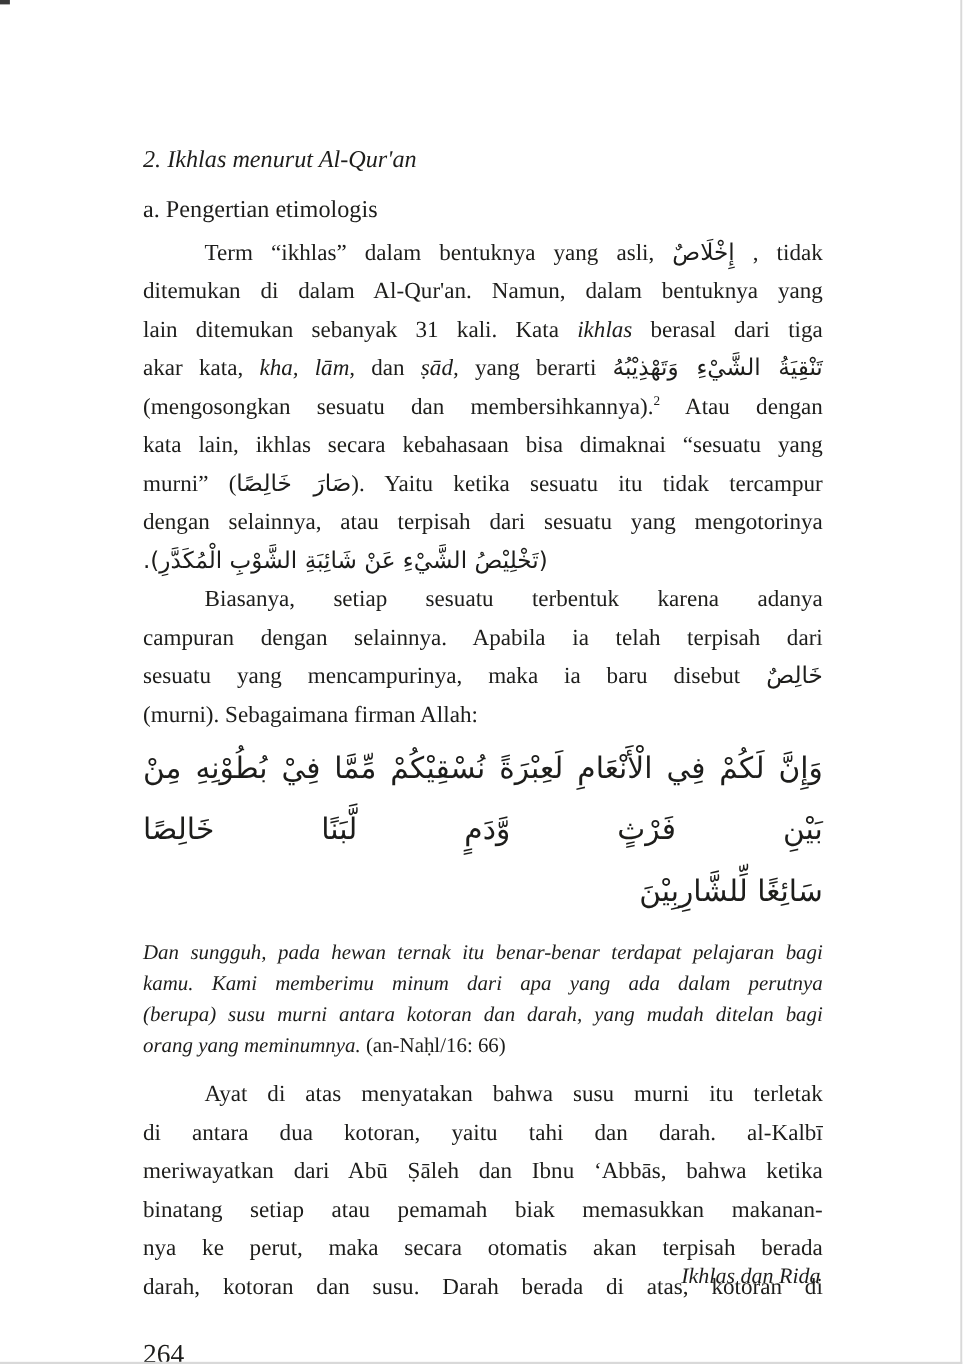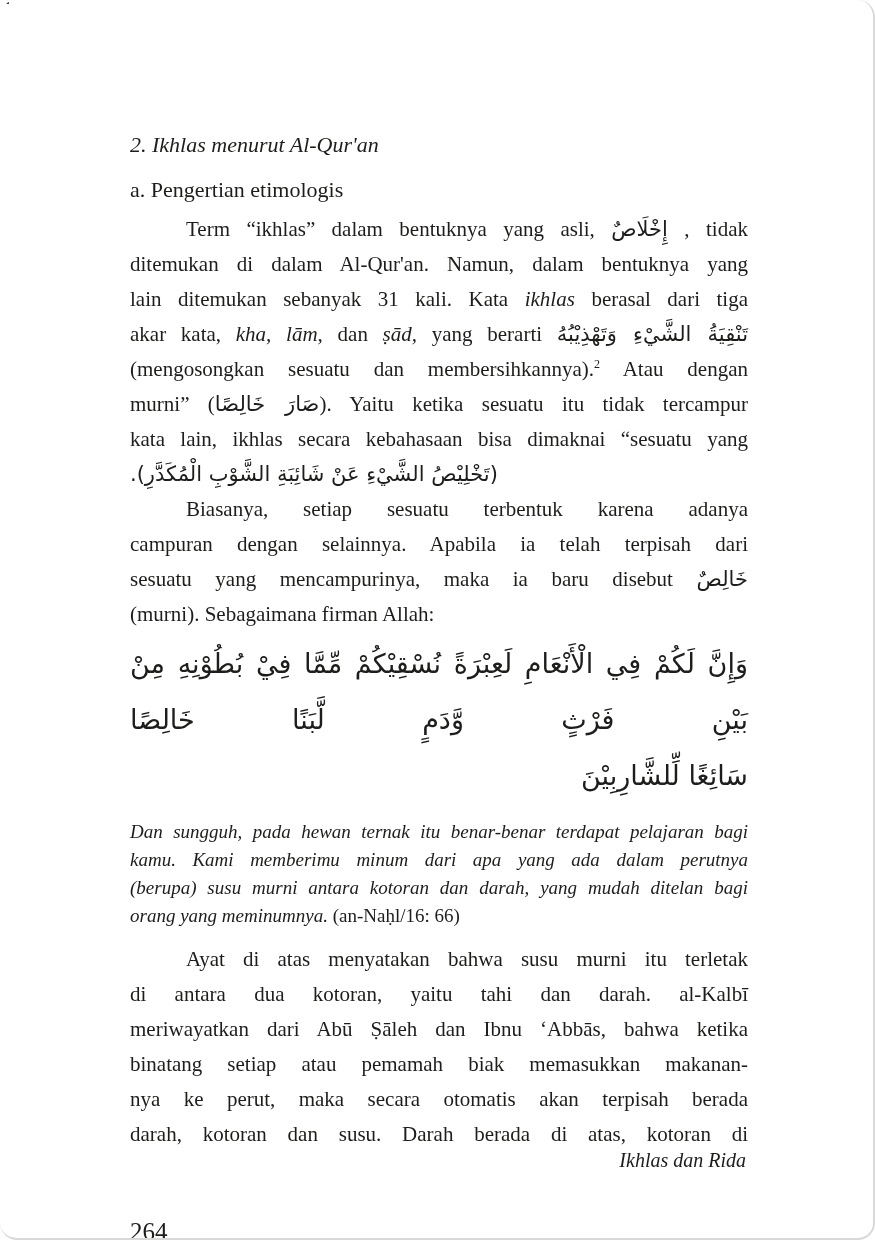--- a/index.html
+++ b/index.html
@@ -6,21 +6,20 @@
   .page {
     position:relative;
     width:875px; height:1240px;
     background:#ffffff;
     font-family:"Liberation Serif", serif;
     color:#1d1d1b;
     overflow:hidden;
     box-sizing:border-box;
     border-right:2px solid #d9d9d9;
     border-bottom:2px solid #d9d9d9;
-    border-radius:17px;
   }
   .scan-speck { position:absolute; left:0; top:0; width:9px; height:4px; background:#3a3a3a; }
   .text-col { position:absolute; left:130px; top:133px; width:618px; }
 
   .heading   { margin:0 0 21px 0; font-weight:normal; font-style:italic; font-size:22px; line-height:24px; }
   .subheading{ margin:0 0 10px 0; font-weight:normal; font-size:22px; line-height:24px; }
 
   .line { text-align:justify; text-align-last:justify; -moz-text-align-last:justify; }
   .line.indent { text-indent:56px; }
   .line.last { text-align-last:left; -moz-text-align-last:left; }
@@ -51,22 +50,23 @@
   <div class="text-col">
     <h2 class="heading">2. Ikhlas menurut Al-Qur'an</h2>
     <h3 class="subheading">a. Pengertian etimologis</h3>
     <div id="blocks">
         <div class="block block-body">
           <div class="line indent"><span class="seg seg-n">Term “ikhlas” dalam bentuknya yang asli, </span><span class="seg seg-ar" dir="rtl">إِخْلَاصٌ</span><span class="seg seg-n"> , tidak</span></div>
           <div class="line"><span class="seg seg-n">ditemukan di dalam Al-Qur'an. Namun, dalam bentuknya yang</span></div>
           <div class="line"><span class="seg seg-n">lain ditemukan sebanyak 31 kali. Kata </span><span class="seg seg-i">ikhlas</span><span class="seg seg-n"> berasal dari tiga</span></div>
           <div class="line"><span class="seg seg-n">akar kata, </span><span class="seg seg-i">kha, lām,</span><span class="seg seg-n"> dan </span><span class="seg seg-i">ṣād,</span><span class="seg seg-n"> yang berarti </span><span class="seg seg-ar" dir="rtl">تَنْقِيَةُ الشَّيْءِ وَتَهْذِيْبُهُ</span></div>
           <div class="line"><span class="seg seg-n">(mengosongkan sesuatu dan membersihkannya).</span><span class="seg seg-sup">2</span><span class="seg seg-n"> Atau dengan</span></div>
+          <div class="line"><span class="seg seg-n">kata lain, ikhlas secara kebahasaan bisa dimaknai “sesuatu yang</span></div>
           <div class="line"><span class="seg seg-n">murni” (</span><span class="seg seg-ar" dir="rtl">صَارَ خَالِصًا</span><span class="seg seg-n">). Yaitu ketika sesuatu itu tidak tercampur</span></div>
-          <div class="line"><span class="seg seg-n">kata lain, ikhlas secara kebahasaan bisa dimaknai “sesuatu yang</span></div>
+          <div class="line"><span class="seg seg-n">dengan selainnya, atau terpisah dari sesuatu yang mengotorinya</span></div>
           <div class="line last"><span class="seg seg-ar" dir="rtl">(تَخْلِيْصُ الشَّيْءِ عَنْ شَائِبَةِ الشَّوْبِ الْمُكَدَّرِ).</span></div>
         </div>
         <div class="block block-body">
           <div class="line indent"><span class="seg seg-n">Biasanya, setiap sesuatu terbentuk karena adanya</span></div>
           <div class="line"><span class="seg seg-n">campuran dengan selainnya. Apabila ia telah terpisah dari</span></div>
           <div class="line"><span class="seg seg-n">sesuatu yang mencampurinya, maka ia baru disebut </span><span class="seg seg-ar" dir="rtl">خَالِصٌ</span></div>
           <div class="line last"><span class="seg seg-n">(murni). Sebagaimana firman Allah:</span></div>
         </div>
         <div class="block block-verse">
           <div class="line"><span class="seg seg-ar" dir="rtl">وَإِنَّ لَكُمْ فِي الْأَنْعَامِ لَعِبْرَةً نُسْقِيْكُمْ مِّمَّا فِيْ بُطُوْنِهِ مِنْ بَيْنِ فَرْثٍ وَّدَمٍ لَّبَنًا خَالِصًا</span></div>

